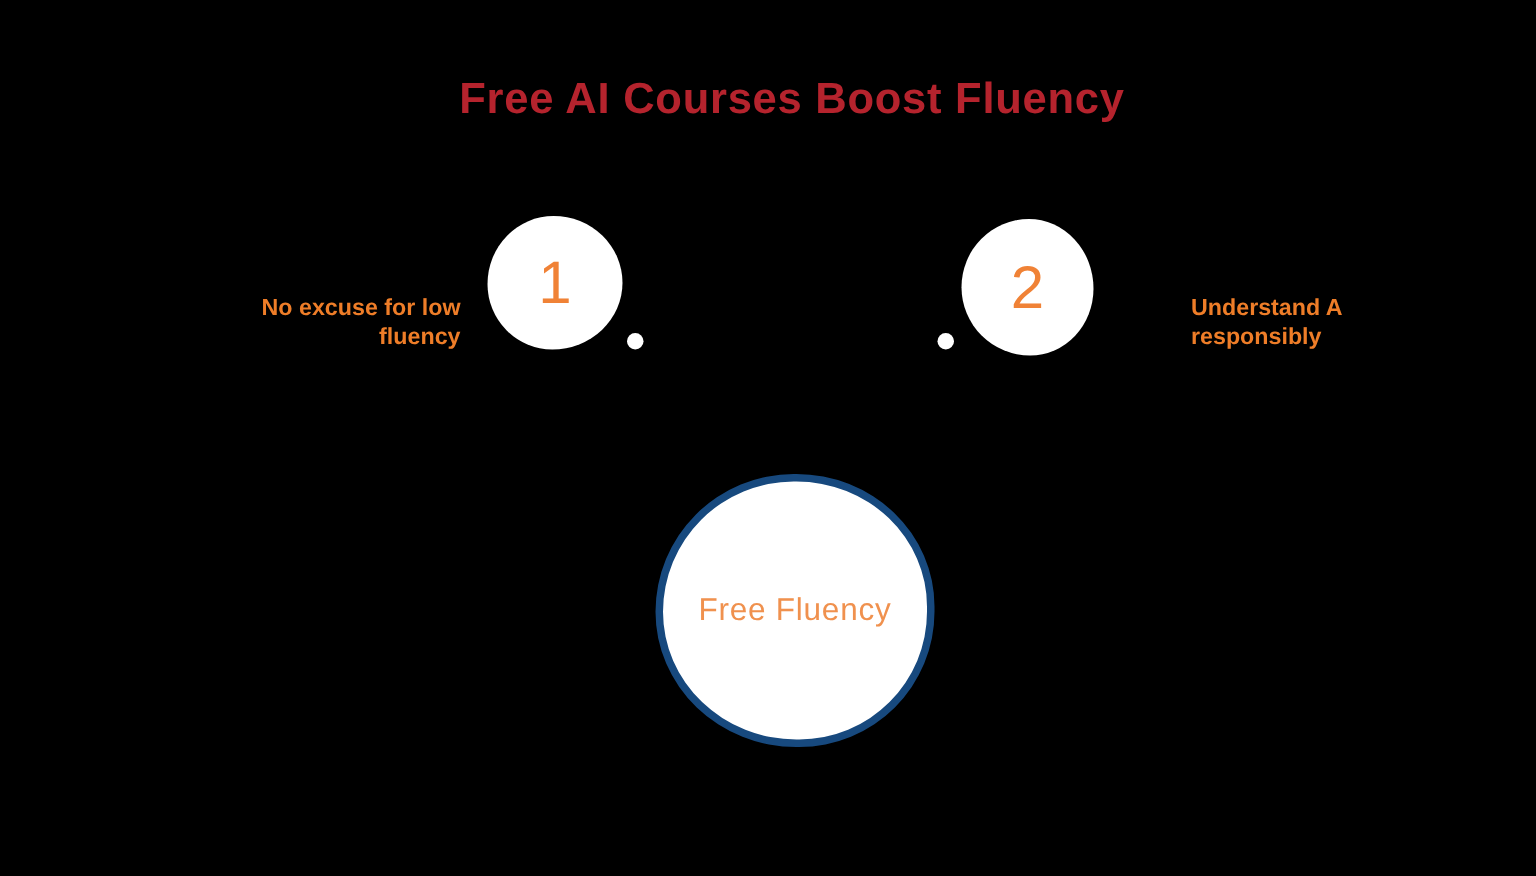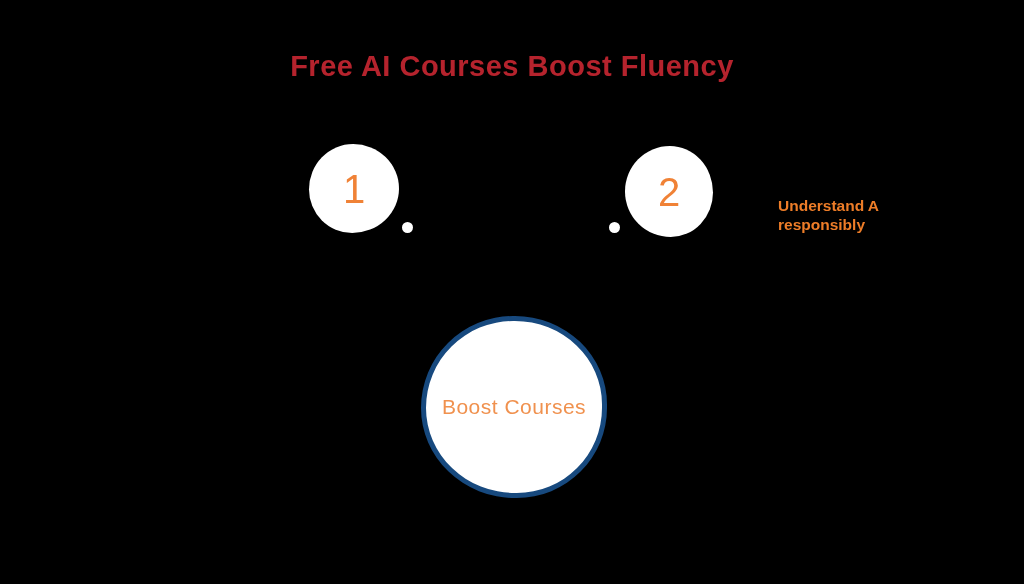--- a/index.html
+++ b/index.html
@@ -7,20 +7,21 @@
     padding: 0;
     background: #000000;
   }
   .canvas {
     position: relative;
     width: 880px;
     height: 584px;
     background: var(--background, #000000);
     overflow: hidden;
     font-family: "Liberation Sans", sans-serif;
+    margin-left: 16px;
   }
   .title {
     position: absolute;
     top: 50px;
     left: 0;
     width: 1024px;
     margin: 0;
     text-align: center;
     font-size: 29px;
     font-weight: bold;
@@ -102,32 +103,33 @@
     color: var(--center-text-orange, #f0914e);
   }
 </style>
 </head>
 <body>
 
 <div class="canvas">
 
   <h1 class="title">Free AI Courses Boost Fluency</h1>
 
+  <div class="side-label side-label-left">No excuse for low fluency</div>
 
   <div class="bubble bubble-1">
     <span class="num">1</span>
   </div>
 
   <div class="tail-dot tail-dot-1"></div>
 
   <div class="bubble bubble-2">
     <span class="num">2</span>
   </div>
 
   <div class="tail-dot tail-dot-2"></div>
 
   <div class="side-label side-label-right">Understand AI responsibly</div>
 
   <div class="center-circle">
-    <span class="center-label">Boost Courses</span>
+    <span class="center-label">Free Fluency</span>
   </div>
 
 </div>
 
 </body></html>

